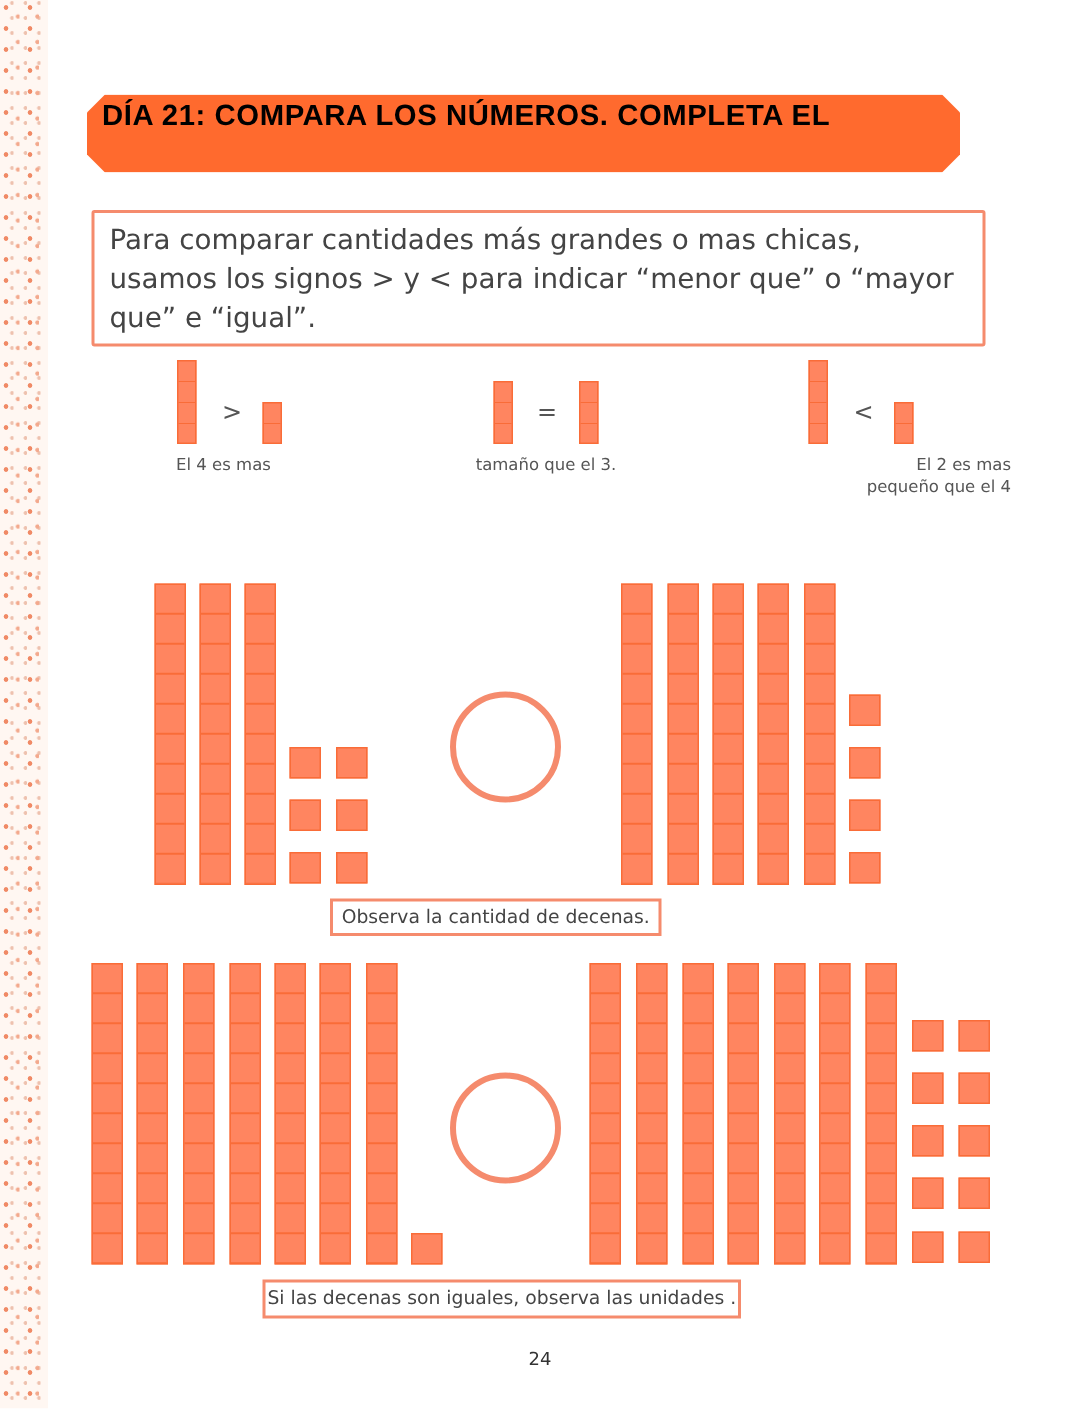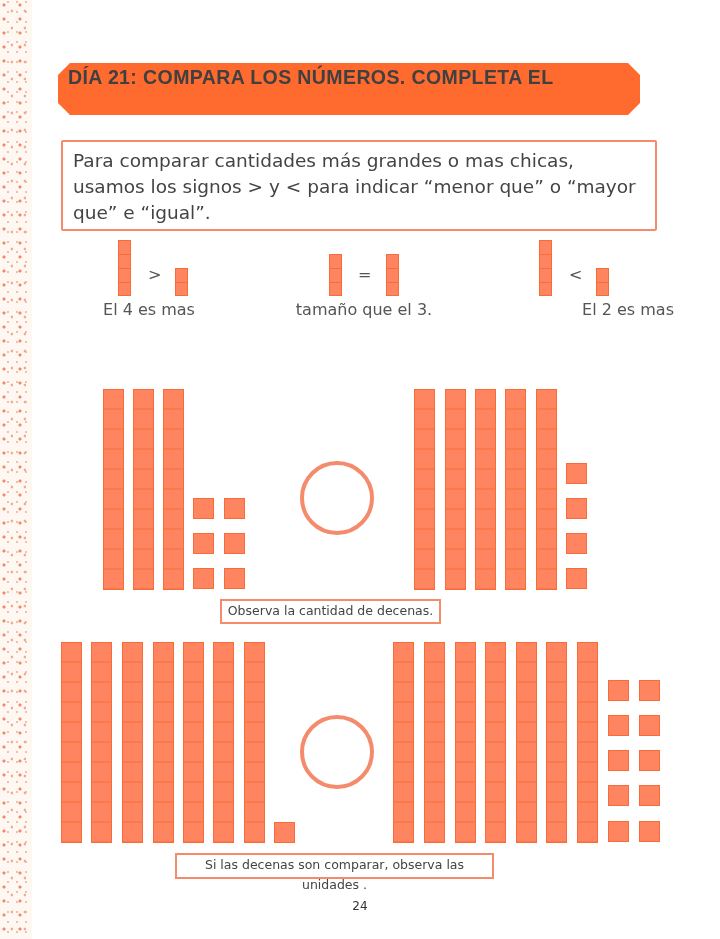--- a/index.html
+++ b/index.html
@@ -4,27 +4,27 @@
 <style>
   html,body{margin:0;padding:0;}
   body{width:720px;height:939px;position:relative;background:#ffffff;overflow:hidden;font-family:"DejaVu Sans", sans-serif;color:#3a3a3a;}
   .confetti{position:absolute;left:0;top:0;width:32px;height:939px;
     background-color:#fff7f2;
     background-image:
       radial-gradient(circle at 4px 5px,#f08a66 1.3px,transparent 1.8px),
       radial-gradient(circle at 12px 11px,#f3a98d 1.2px,transparent 1.7px),
       radial-gradient(circle at 8px 2px,#eec1ae 1px,transparent 1.5px);
     background-size:16px 14px,13px 17px,9px 10px;}
-  .title{position:absolute;left:58px;top:63px;width:582px;height:52px;background:#ff6a2e;color:#404040;
+  .title{position:absolute;left:58px;top:63px;width:582px;height:52px;background:#ff6a2e;color:#000000;
     clip-path:polygon(12px 0,calc(100% - 12px) 0,100% 12px,100% calc(100% - 12px),calc(100% - 12px) 100%,12px 100%,0 calc(100% - 12px),0 12px);
     font-family:"Liberation Sans", sans-serif;font-weight:bold;font-size:19.5px;line-height:24px;letter-spacing:0.4px;padding:2px 0 0 10px;box-sizing:border-box;}
   .title span{display:block;}
   .intro{position:absolute;left:61px;top:140px;width:596px;height:91px;border:2.5px solid #f58b6d;box-sizing:border-box;border-radius:2px;
     padding:6px 10px;font-size:18.5px;line-height:26px;color:#444;font-family:"DejaVu Sans", sans-serif;}
-  .ex{position:absolute;width:200px;text-align:center;font-size:16px;line-height:15px;color:#555;}
+  .ex{position:absolute;width:200px;text-align:center;font-size:11px;line-height:15px;color:#555;}
   .mini{position:absolute;width:13px;background:#ff8560;border:1px solid #f96c38;box-sizing:border-box;
     background-image:linear-gradient(#f96c38 1px,transparent 1px);background-size:100% 14px;background-position:0 -1px;}
   .sign{position:absolute;font-size:16px;color:#555;}
   .ten{position:absolute;width:21px;height:201px;border:1.5px solid #f96c38;box-sizing:border-box;background:#ff8560;
     background-image:linear-gradient(#f96c38 1.5px,transparent 1.5px);background-size:100% 20px;background-position:0 -1.5px;}
   .unit{position:absolute;width:21px;height:21px;border:1.5px solid #f96c38;box-sizing:border-box;background:#ff8560;}
   .circle{position:absolute;width:66px;height:66px;border:4px solid #f58b6d;border-radius:50%;}
   .hint{position:absolute;border:2px solid #f58b6d;box-sizing:border-box;font-size:12.5px;color:#444;text-align:center;line-height:20px;background:#fff;}
   .pagenum{position:absolute;left:0;width:720px;top:899px;text-align:center;font-size:12px;color:#333;}
 </style>
@@ -58,20 +58,21 @@
     <div>tamaño que el 3.</div>
   </div>
 </div>
 
 <div>
   <div class="mini" style="left:539px;top:240px;height:56px;"></div>
   <div class="sign" style="left:569px;top:265px;">&lt;</div>
   <div class="mini" style="left:596px;top:268px;height:28px;"></div>
   <div class="ex" style="left:474px;top:302px;text-align:right;">
     <div>El 2 es mas</div>
+    <div>pequeño que el 4</div>
   </div>
 </div>
 
 <div>
   <div class="ten" style="left:103px;top:389px;"></div>
   <div class="ten" style="left:133px;top:389px;"></div>
   <div class="ten" style="left:163px;top:389px;"></div>
   <div class="unit" style="left:193px;top:498px;"></div>
   <div class="unit" style="left:224px;top:498px;"></div>
   <div class="unit" style="left:193px;top:533px;"></div>
@@ -122,15 +123,15 @@
   <div class="unit" style="left:608px;top:715px;"></div>
   <div class="unit" style="left:639px;top:715px;"></div>
   <div class="unit" style="left:608px;top:750px;"></div>
   <div class="unit" style="left:639px;top:750px;"></div>
   <div class="unit" style="left:608px;top:785px;"></div>
   <div class="unit" style="left:639px;top:785px;"></div>
   <div class="unit" style="left:608px;top:821px;"></div>
   <div class="unit" style="left:639px;top:821px;"></div>
 </div>
 
-<div class="hint" style="left:175px;top:853px;width:319px;height:26px;">Si las decenas son comparar, observa las unidades .</div>
+<div class="hint" style="left:175px;top:853px;width:319px;height:26px;">Si las decenas son iguales, observa las unidades .</div>
 
 <div class="pagenum">24</div>
 
 </body></html>

